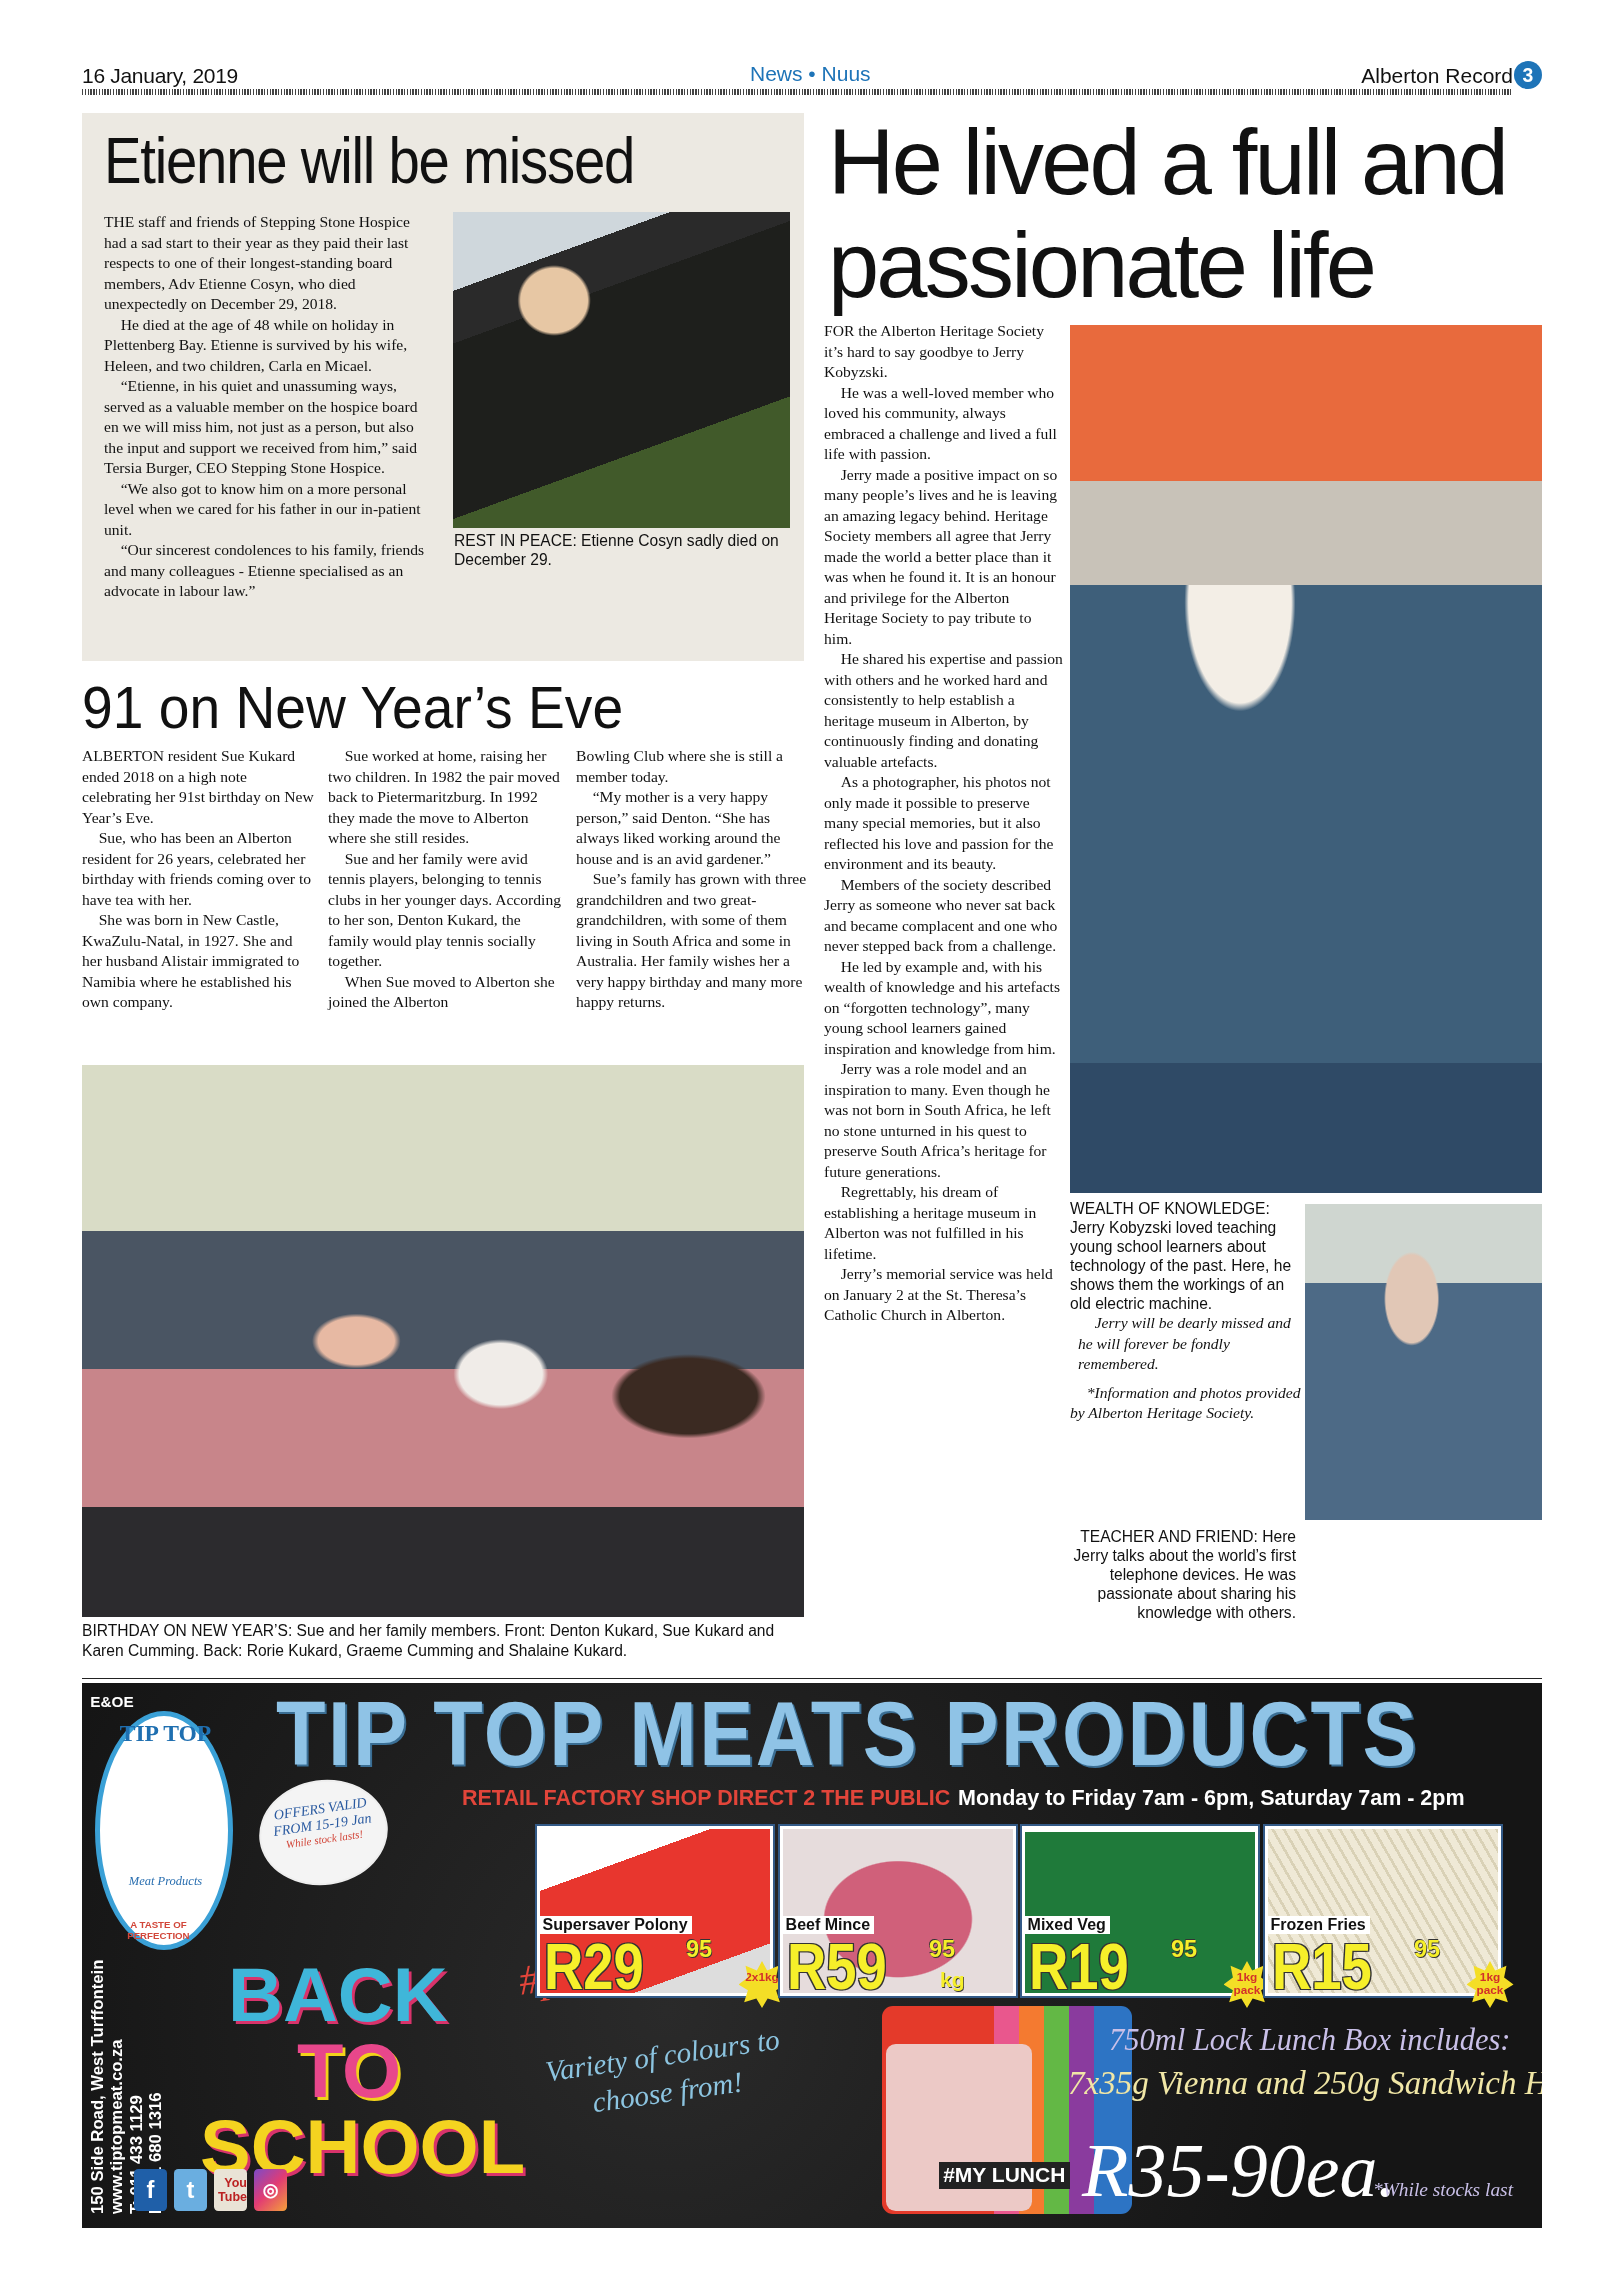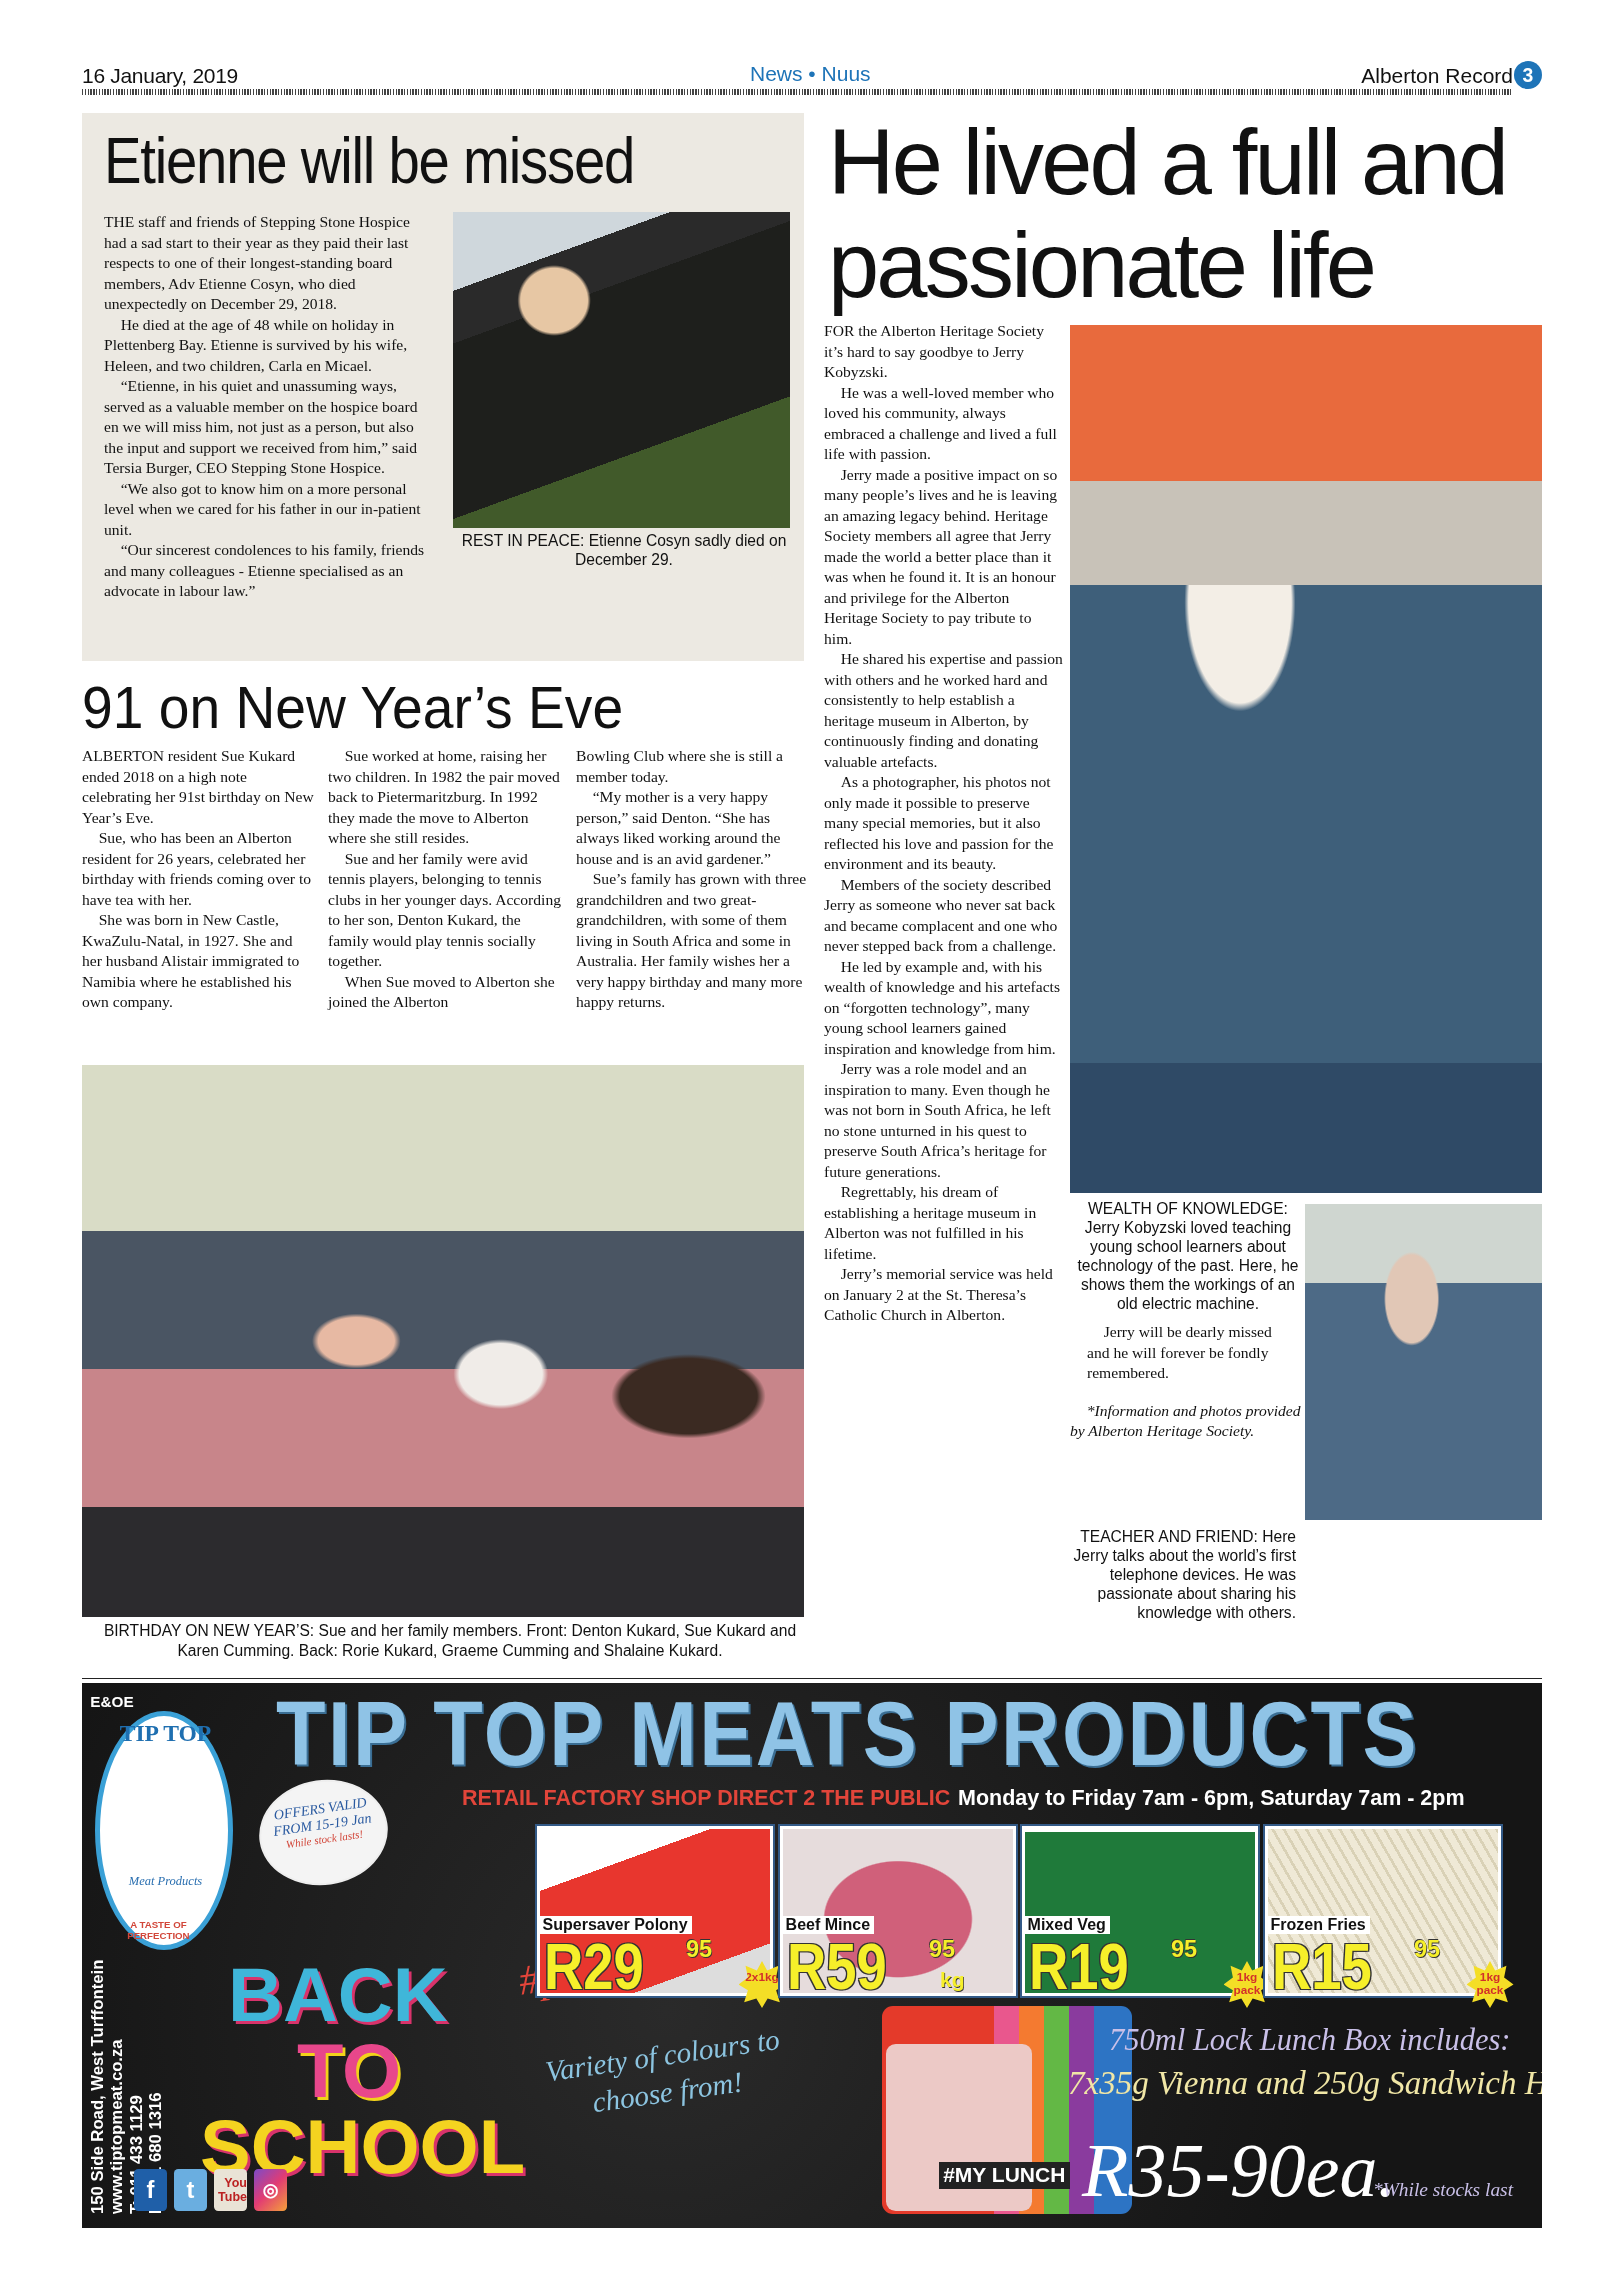--- a/index.html
+++ b/index.html
@@ -1,18 +1,18 @@
 <!DOCTYPE html>
 <html style="font-size:11px"><head>
 <meta charset="utf-8">
 <style>
   html, body { margin:0; padding:0; background:#ffffff; }
   body { width:1624px; height:2295px; position:relative; overflow:hidden; font-family:"Liberation Serif", serif; color:#111; }
   .abs { position:absolute; }
-  .sans { font-family:"Liberation Sans", sans-serif;text-align:center; }
+  .sans { font-family:"Liberation Sans", sans-serif; }
   .serif { font-family:"Liberation Serif", serif; }
 
   
   .hdr-date { left:82px; top:64px; font-size:21px; letter-spacing:-0.3px; }
   .hdr-section { left:750px; top:62px; font-size:21px; color:#1e74b8; }
   .hdr-paper { right:111px; top:64px; font-size:21px; }
   .hdr-page { right:82px; top:61px; width:28px; height:28px; border-radius:50%; background:#1e74b8; color:#fff; font-size:19.4px; font-weight:bold; text-align:center; line-height:28px; }
   .hdr-rule { left:82px; top:89px; width:1430px; height:5.6px;
     background: repeating-linear-gradient(90deg, #444 0 1.4px, #fff 1.4px 2.8px); }
 
@@ -157,21 +157,21 @@
   <p style="margin:0;text-indent:16.7px;">As a photographer, his photos not only made it possible to preserve many special memories, but it also reflected his love and passion for the environment and its beauty.</p>
   <p style="margin:0;text-indent:16.7px;">Members of the society described Jerry as someone who never sat back and became complacent and one who never stepped back from a challenge.</p>
   <p style="margin:0;text-indent:16.7px;">He led by example and, with his wealth of knowledge and his artefacts on “forgotten technology”, many young school learners gained inspiration and knowledge from him.</p>
   <p style="margin:0;text-indent:16.7px;">Jerry was a role model and an inspiration to many. Even though he was not born in South Africa, he left no stone unturned in his quest to preserve South Africa’s heritage for future generations.</p>
   <p style="margin:0;text-indent:16.7px;">Regrettably, his dream of establishing a heritage museum in Alberton was not fulfilled in his lifetime.</p>
   <p style="margin:0;text-indent:16.7px;">Jerry’s memorial service was held on January 2 at the St. Theresa’s Catholic Church in Alberton.</p>
 </div>
 <div class="abs jerry-photo1"></div>
 <div class="abs wealth-caption sans">WEALTH OF KNOWLEDGE: Jerry Kobyzski loved teaching young school learners about technology of the past. Here, he shows them the workings of an old electric machine.</div>
 <div class="abs jerry-end serif">
-  <p style="margin:17px;text-indent:16.7px;">Jerry will be dearly missed and he will forever be fondly remembered.</p>
+  <p style="margin:8px;text-indent:16.7px;font-style:italic;">Jerry will be dearly missed and he will forever be fondly remembered.</p>
   <p style="margin:0;text-indent:16.7px;font-style:italic;">*Information and photos provided by Alberton Heritage Society.</p>
 </div>
 <div class="abs jerry-photo2"></div>
 <div class="abs teacher-caption sans">TEACHER AND FRIEND: Here Jerry talks about the world’s first telephone devices. He was passionate about sharing his knowledge with others.</div>
 
 <div class="abs rule-above-ad"></div>
 
 <div class="abs ad">
   <div class="abs ad-eoe sans">E&amp;OE</div>
   <div class="abs ad-logo"></div>

